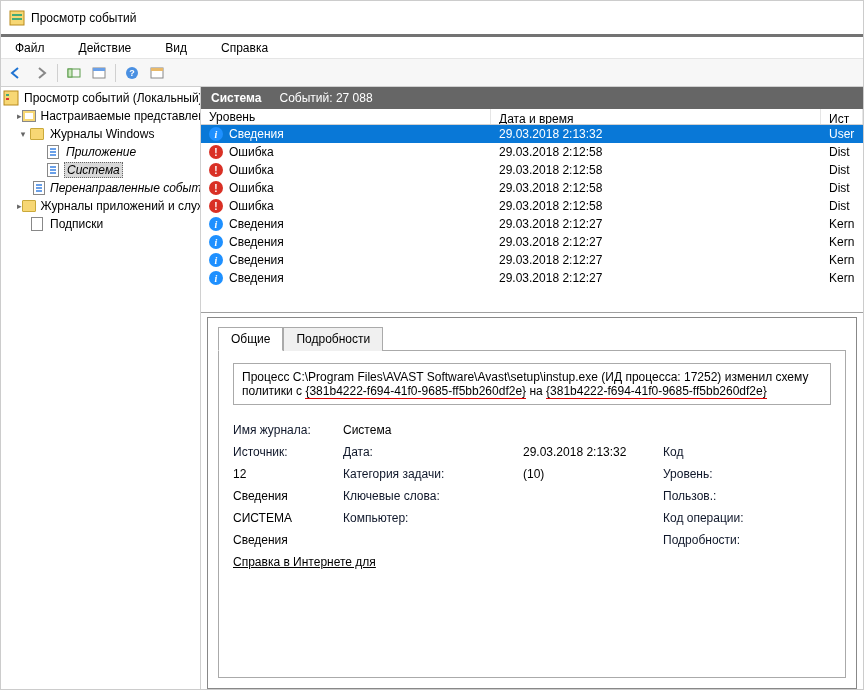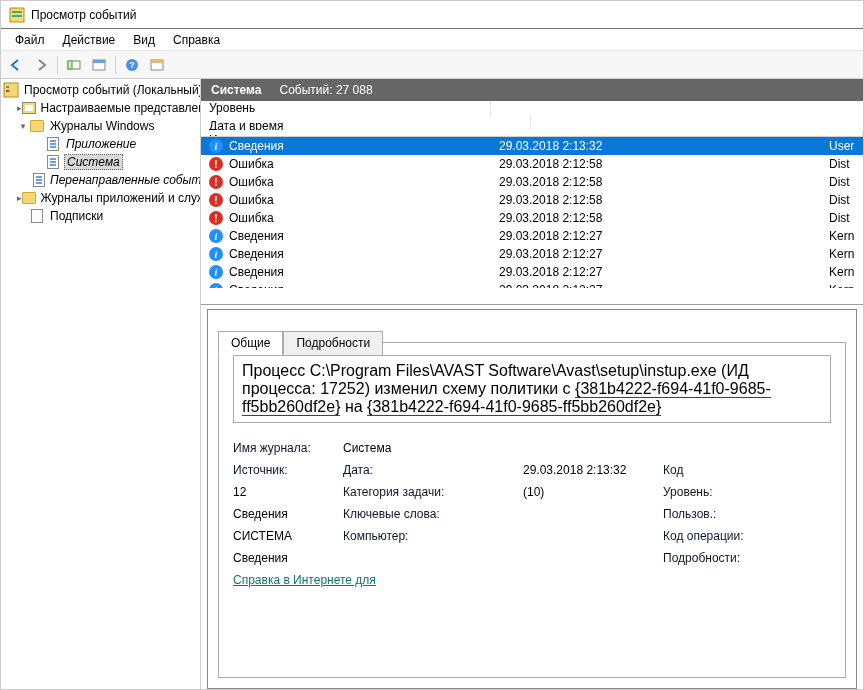--- a/index.html
+++ b/index.html
@@ -10,33 +10,33 @@
     background: #fff;
     color: #000;
     width: 864px;
     height: 690px;
     overflow: hidden;
     display: flex;
     flex-direction: column;
     border: 1px solid #ccc;
   }
   .titlebar {
-    height: 28px;
+    height: 36px;
     display: flex;
     align-items: center;
     padding: 0 8px;
     background: #fff;
-    border-bottom: 1px solid #737373;
+    border-bottom: 3px solid #737373;
   }
   .titlebar .app-icon { width: 16px; height: 16px; margin-right: 6px; }
   .menubar {
     height: 22px;
     display: flex;
     align-items: center;
-    gap: 2px;
+    gap: 18px;
     padding: 0 6px;
     border-bottom: 1px solid #e5e5e5;
   }
   .menubar span { padding: 2px 8px; cursor: default; }
   .toolbar {
     height: 28px;
     display: flex;
     align-items: center;
     padding: 2px 4px;
     gap: 3px;
@@ -100,24 +100,23 @@
   }
   .header-bar .hb-title { font-weight: 600; }
   .list-wrap {
     height: 204px;
     display: flex;
     flex-direction: column;
     border-bottom: 1px solid #a0a0a0;
   }
   .list-head {
     display: flex;
-    height: 36px;
+    height: 16px;
     background: #fff;
     border-bottom: 1px solid #d0d0d0;
-    flex-direction: column;
   }
   .list-head .col, .list-row .col {
     padding: 3px 8px;
     overflow: hidden;
     white-space: nowrap;
   }
   .list-head .col { border-right: 1px solid #e5e5e5; font-weight: 400; }
   .col-level { width: 290px; display:flex; align-items:center; gap:6px; }
   .col-date  { width: 330px; }
   .col-src   { flex: 1; }
@@ -159,51 +158,51 @@
     display: flex;
     padding: 8px 10px 0 10px;
     gap: 0;
   }
   .tab {
     padding: 4px 12px;
     border: 1px solid #aaa;
     border-bottom: none;
     background: #f0f0f0;
     position: relative;
-    top: 13px;
+    top: 1px;
     cursor: default;
   }
   .tab.active { background: #fff; border-bottom: 1px solid #fff; z-index: 2; }
   .tab-content {
     margin: 0 10px 10px 10px;
     border: 1px solid #aaa;
     padding: 12px 14px;
     flex: 1;
     overflow: auto;
   }
   .msg-box {
     border: 1px solid #aaa;
     background: #fff;
     padding: 6px 8px;
-    font-size: 16px;
+    font-size: 12px;
     margin-bottom: 18px;
     position: relative;
   }
   .underline-red {
     border-bottom: 1px solid #d00;
   }
   .grid2 {
     display: grid;
     grid-template-columns: 110px 180px 140px 160px;
     row-gap: 8px;
     font-size: 12px;
   }
   .grid2 .lbl { color: #0f172a; }
   .grid2 .val { color: #000; }
-  a.link { color: #0f766e; text-decoration: underline; }
+  a.link { color: #000000; text-decoration: underline; }
 
   
   .icon-info { width:14px;height:14px;border-radius:50%;background:#1e90ff;color:#fff;font-size:10px;display:flex;align-items:center;justify-content:center;font-weight:bold;font-family:Georgia,serif;font-style:italic; }
   .icon-error { width:14px;height:14px;border-radius:50%;background:#d93025;color:#fff;font-size:10px;display:flex;align-items:center;justify-content:center;font-weight:bold; }
   .ev-icon { width:16px;height:16px; }
   .folder-icon { width:14px;height:12px;background:#f7d774;border:1px solid #caa93a;border-radius:1px; }
   .log-icon { width:12px;height:14px;background:#fff;border:1px solid #888;position:relative; }
   .log-icon::after { content:""; position:absolute; left:2px; top:2px; right:2px; height:2px; background:#6aa0e8; box-shadow:0 3px 0 #6aa0e8, 0 6px 0 #6aa0e8; }
   .views-icon { width:14px;height:12px;background:#fff;border:1px solid #888; box-shadow:inset 0 0 0 2px #f7d774; }
   .subs-icon { width:12px;height:14px;background:#fff;border:1px solid #888; }

